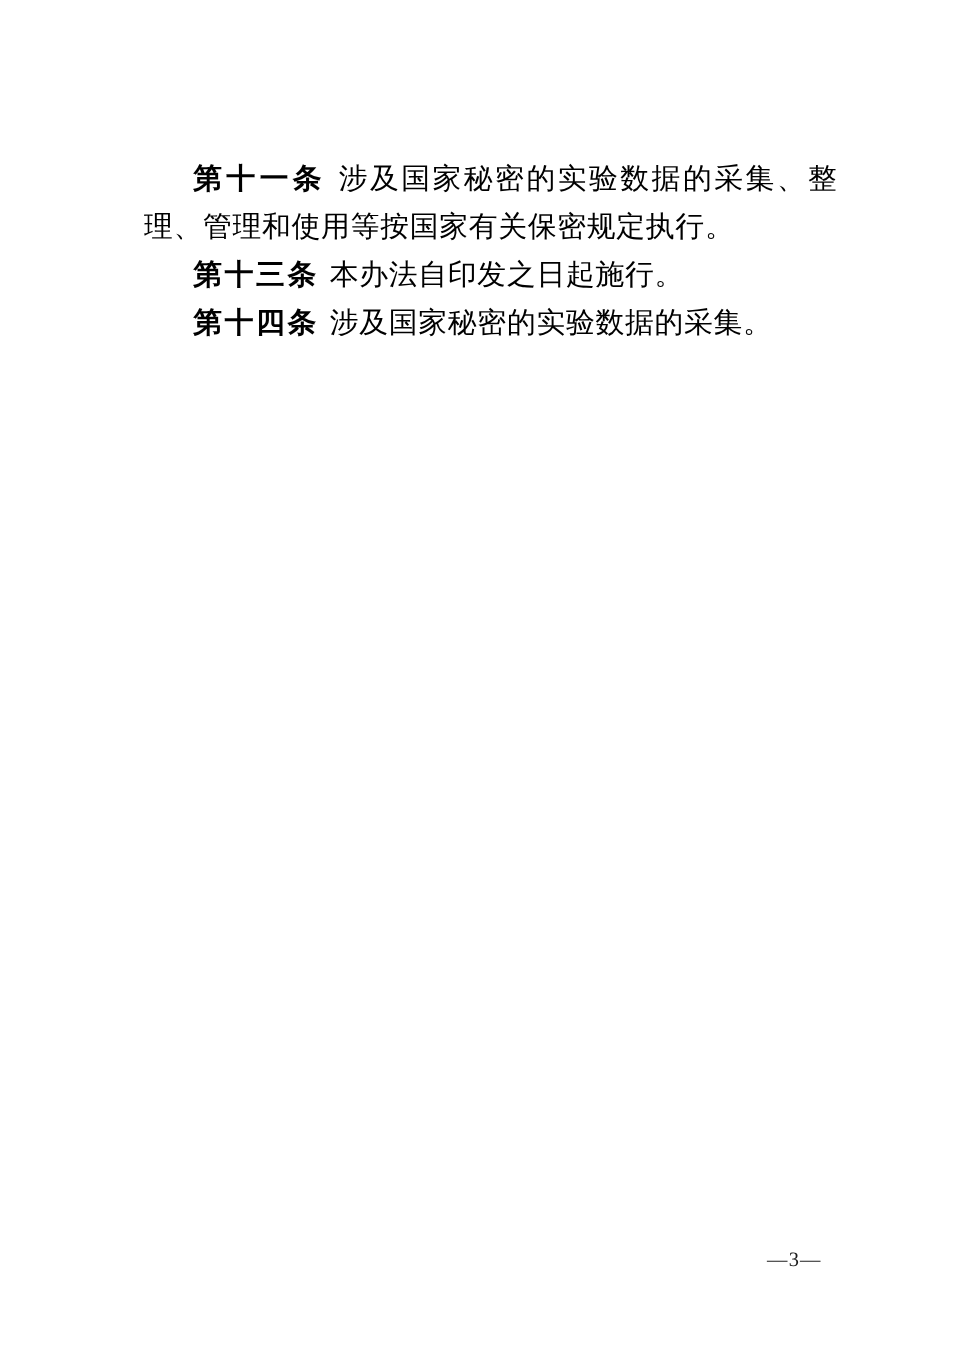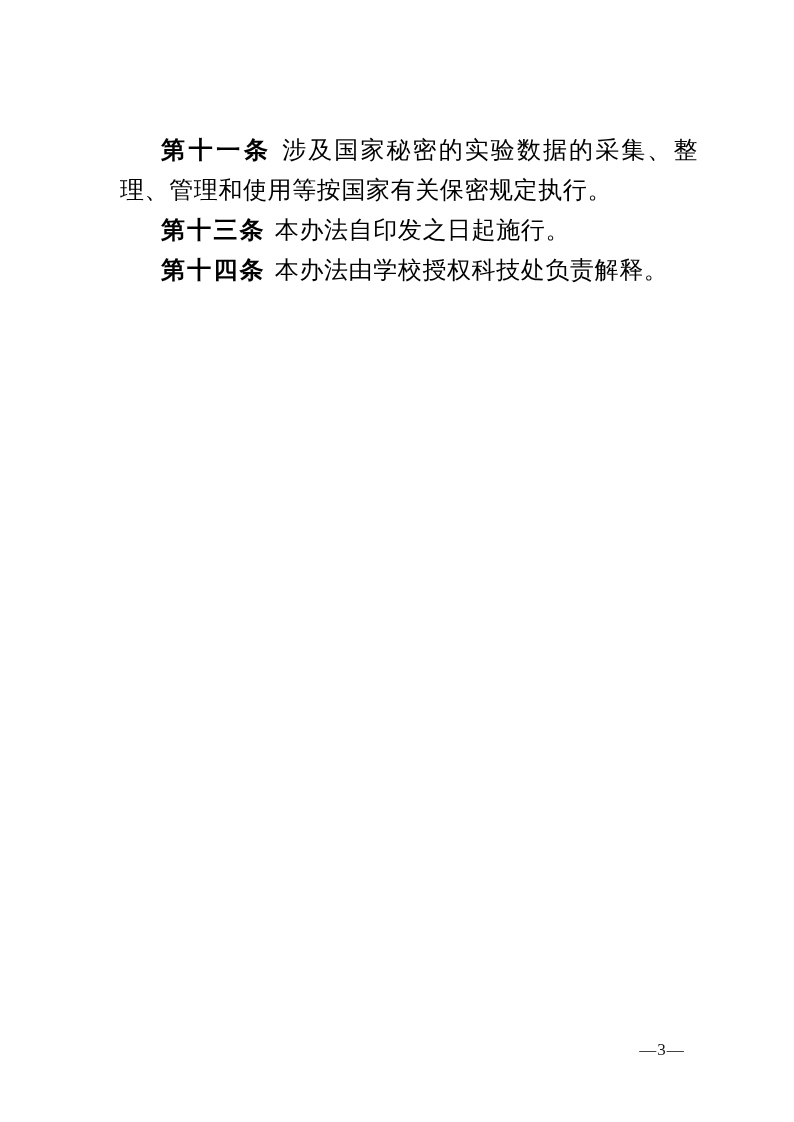--- a/index.html
+++ b/index.html
@@ -71,21 +71,21 @@
     <p class="para">
       <span class="art-label">第十一条</span><span class="spacer"></span><span class="art-body">涉及国家秘密的实验数据的采集、整理、管理和使用等按国家有关保密规定执行。</span>
     </p>
 
 
     <p class="para">
       <span class="art-label">第十三条</span><span class="spacer"></span><span class="art-body">本办法自印发之日起施行。</span>
     </p>
 
     <p class="para">
-      <span class="art-label">第十四条</span><span class="spacer"></span><span class="art-body">本办法由学校授权科技处负责解释。</span>
+      <span class="art-label">第十四条</span><span class="spacer"></span><span class="art-body">涉及国家秘密的实验数据的采集。</span>
     </p>
 
   </div>
 
   <div class="footer">
     <span class="page-number">—3—</span>
   </div>
 </div>
 
 </body></html>

